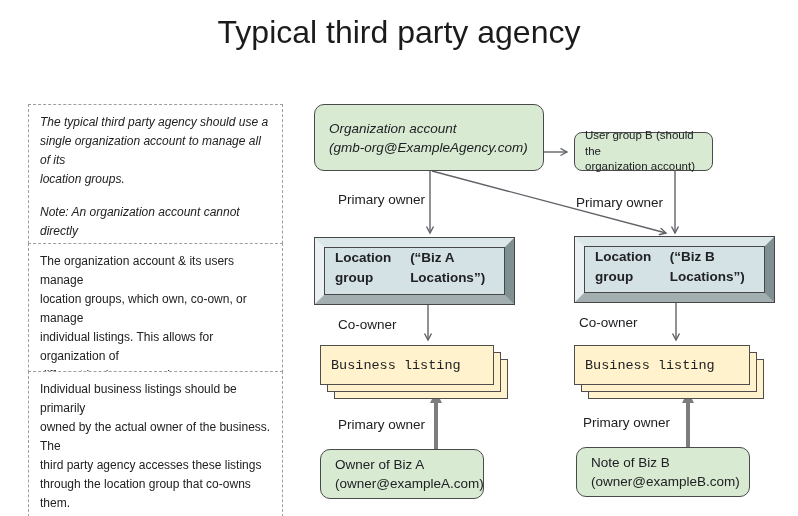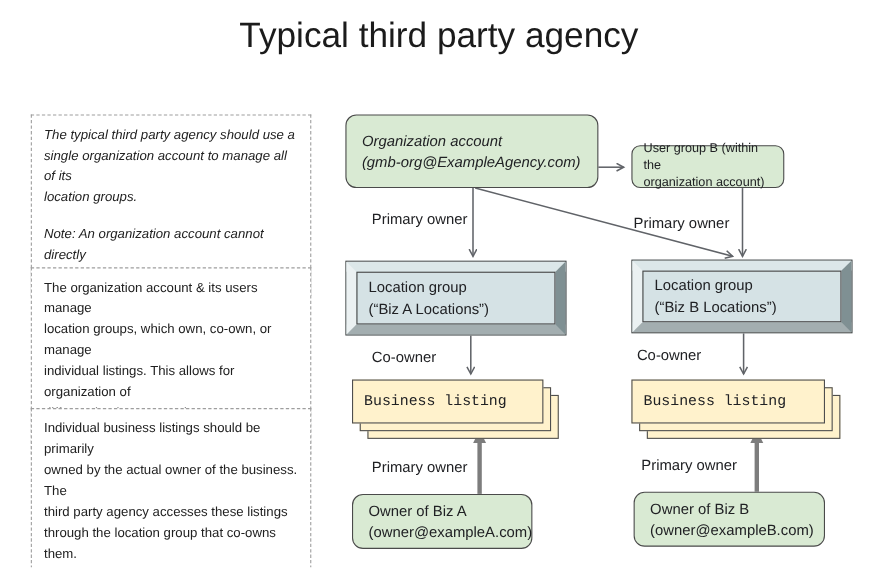--- a/index.html
+++ b/index.html
@@ -37,22 +37,22 @@
     position:absolute; box-sizing:border-box;
     border:1.5px solid #474747; background:#cfdfe2;
   }
   .loc-frame {
     position:absolute; inset:0; box-sizing:border-box;
     border:9px solid; border-color:#dce7e9 #7f9093 #a3aeb0 #ebf1f2;
   }
   .loc-inner {
     position:absolute; inset:0; box-sizing:border-box;
     border:1px solid #474747; background:#d5e2e5;
-    display:flex; flex-direction:column; justify-content:center;
-    font-size:13.5px; line-height:20px; padding-left:10px;
+    display:flex; flex-direction:row; justify-content:center;
+    font-size:13.5px; line-height:20px; padding-left:10px;font-weight:bold;
   }
   
   .listing { position:absolute; }
   .sheet {
     position:absolute; box-sizing:border-box; width:100%; height:100%;
     background:#fff2cc; border:1px solid #4e4e4e;font-family:Liberation Mono, monospace;
   }
   .sheet.s3 { left:14px; top:14px; }
   .sheet.s2 { left:7px;  top:7px; }
   .sheet.front {
@@ -112,21 +112,21 @@
     <line x1="436" y1="449" x2="436" y2="394" stroke="#7d7d7d" stroke-width="4" marker-end="url(#mThick)"></line>
     <line x1="688" y1="447" x2="688" y2="394" stroke="#7d7d7d" stroke-width="4" marker-end="url(#mThick)"></line>
   </svg>
 
   <div class="green-node" style="left:314px; top:104px; width:230px; height:67px;font-style:italic;">
     <div>Organization account</div>
     <div>(gmb-org@ExampleAgency.com)</div>
   </div>
 
   <div class="green-node small" style="left:574px; top:132px; width:139px; height:39px;">
-    <div>User group B (within the
+    <div>User group B (should the
 organization account)</div>
   </div>
 
   <div class="loc-group" style="left:314px; top:237px; width:201px; height:68px;">
     <div class="loc-frame">
       <div class="loc-inner">
         <div>Location group</div>
         <div>(“Biz A Locations”)</div>
       </div>
     </div>
@@ -155,21 +155,21 @@
     <div class="sheet front">
       <span>Business listing</span>
     </div>
   </div>
 
   <div class="green-node" style="left:320px; top:449px; width:164px; height:50px;">
     <div>Owner of Biz A</div>
     <div>(owner@exampleA.com)</div>
   </div>
   <div class="green-node" style="left:576px; top:447px; width:174px; height:50px;">
-    <div>Owner of Biz B</div>
+    <div>Note of Biz B</div>
     <div>(owner@exampleB.com)</div>
   </div>
 
   <div class="edge-label" style="left:338px; top:192px;">Primary owner</div>
   <div class="edge-label" style="left:576px; top:195px;">Primary owner</div>
   <div class="edge-label" style="left:338px; top:317px;">Co-owner</div>
   <div class="edge-label" style="left:579px; top:315px;">Co-owner</div>
   <div class="edge-label" style="left:338px; top:417px;">Primary owner</div>
   <div class="edge-label" style="left:583px; top:415px;">Primary owner</div>
 

